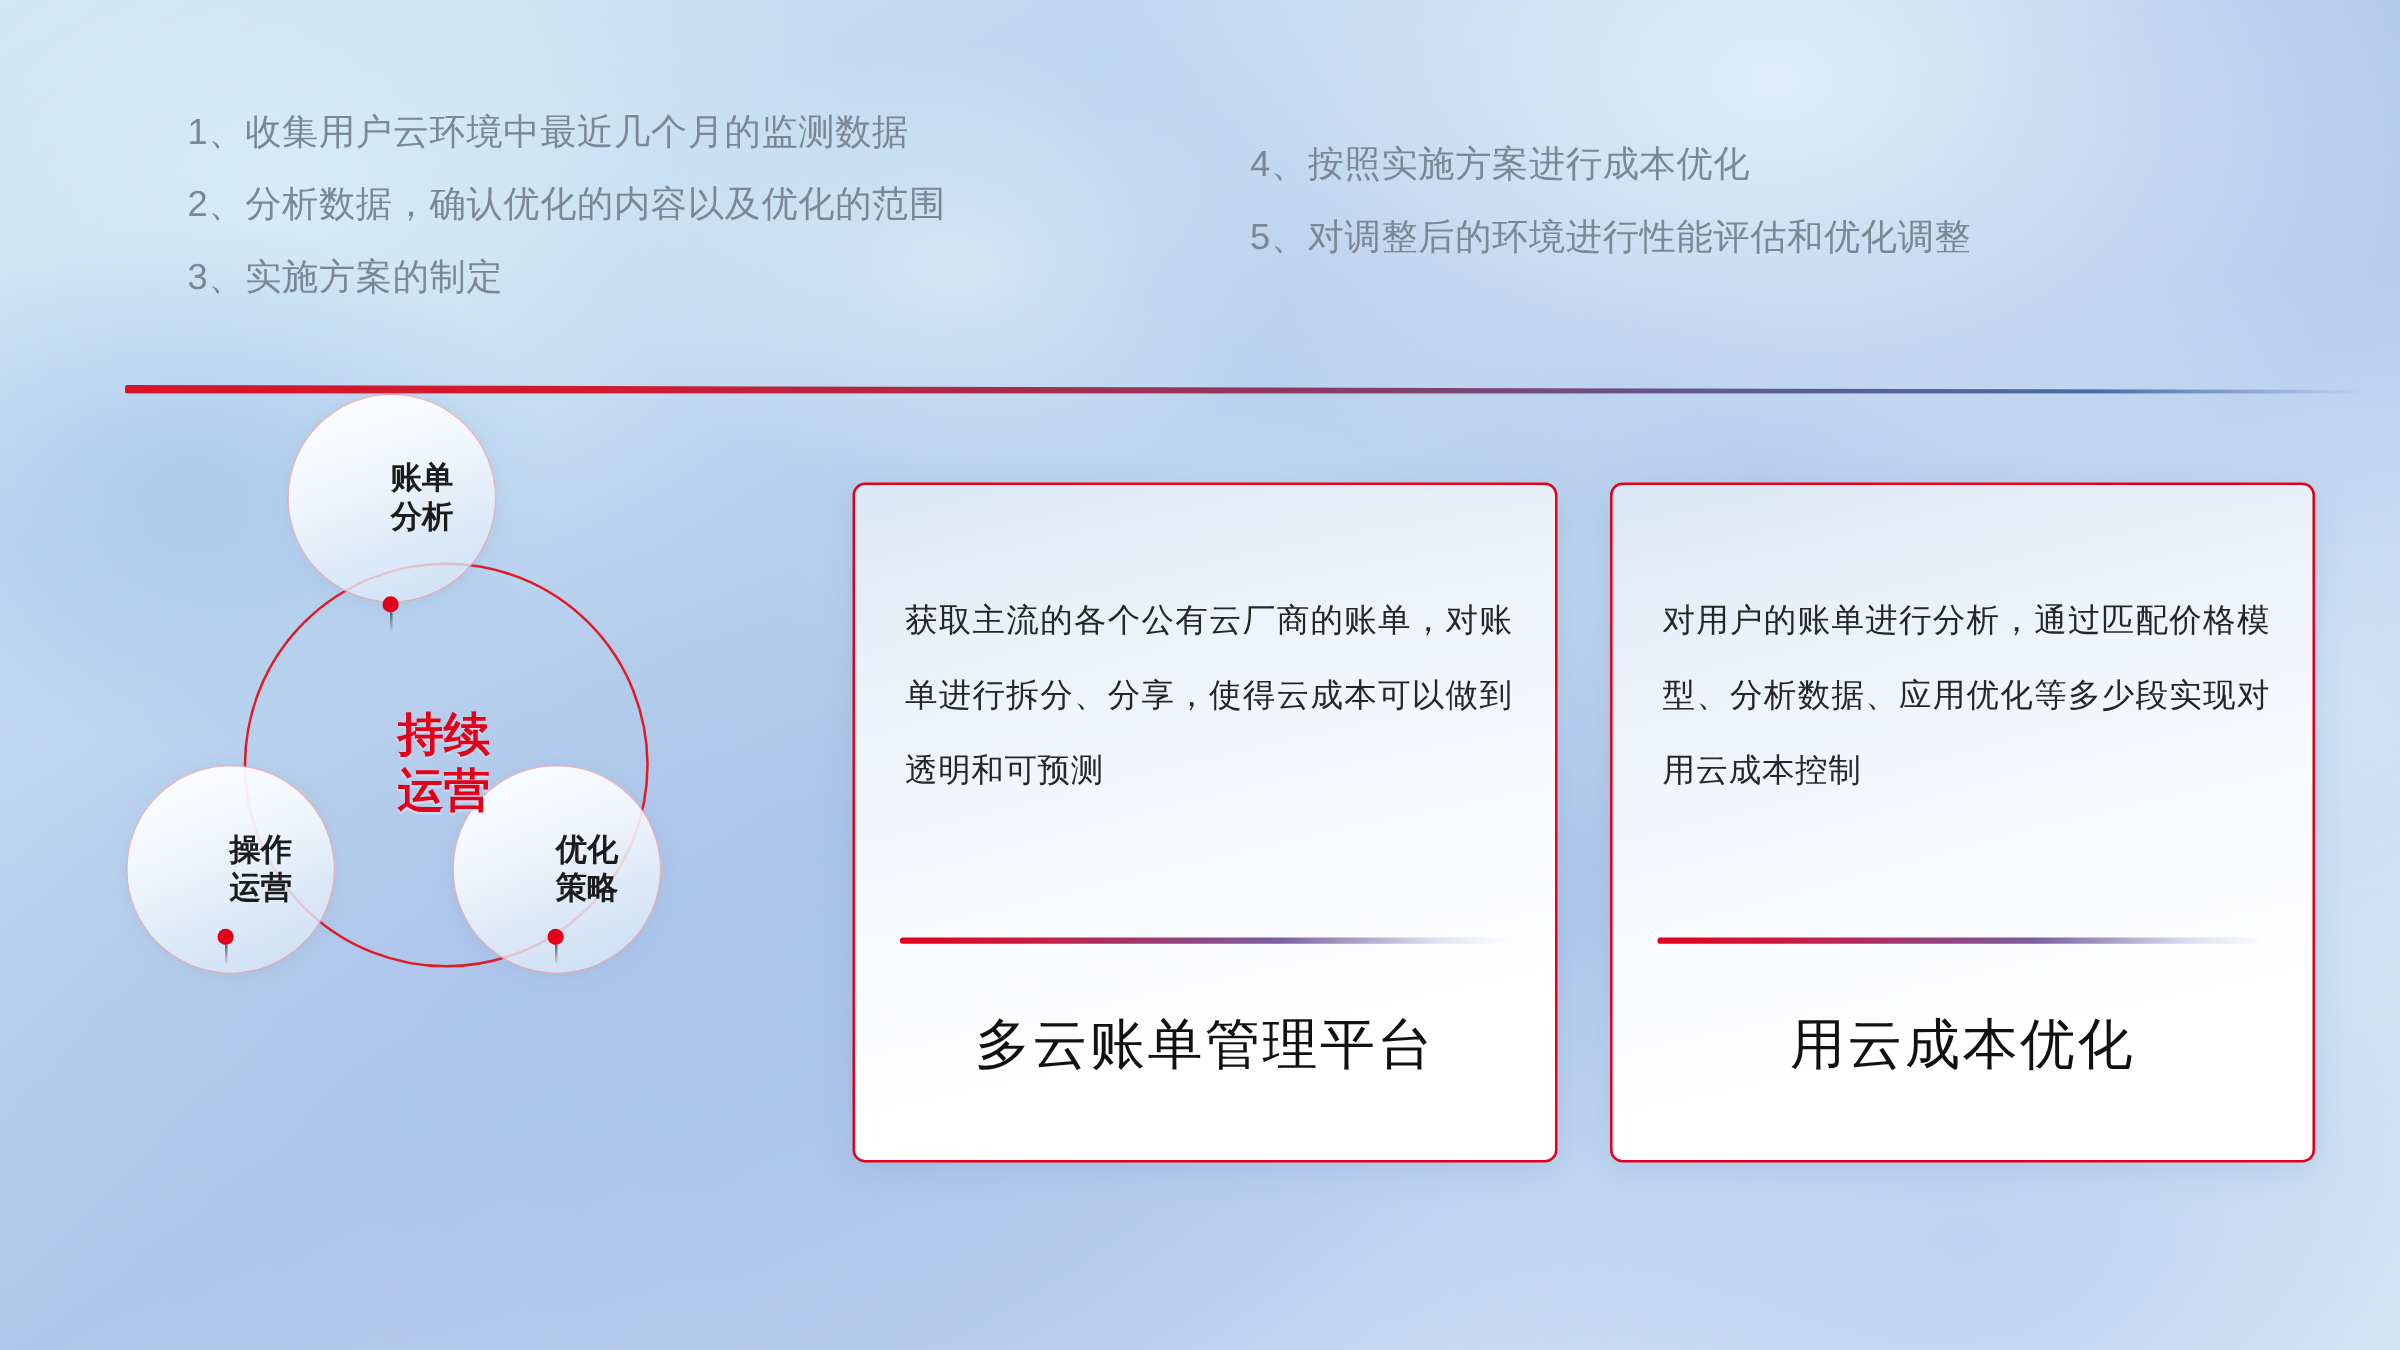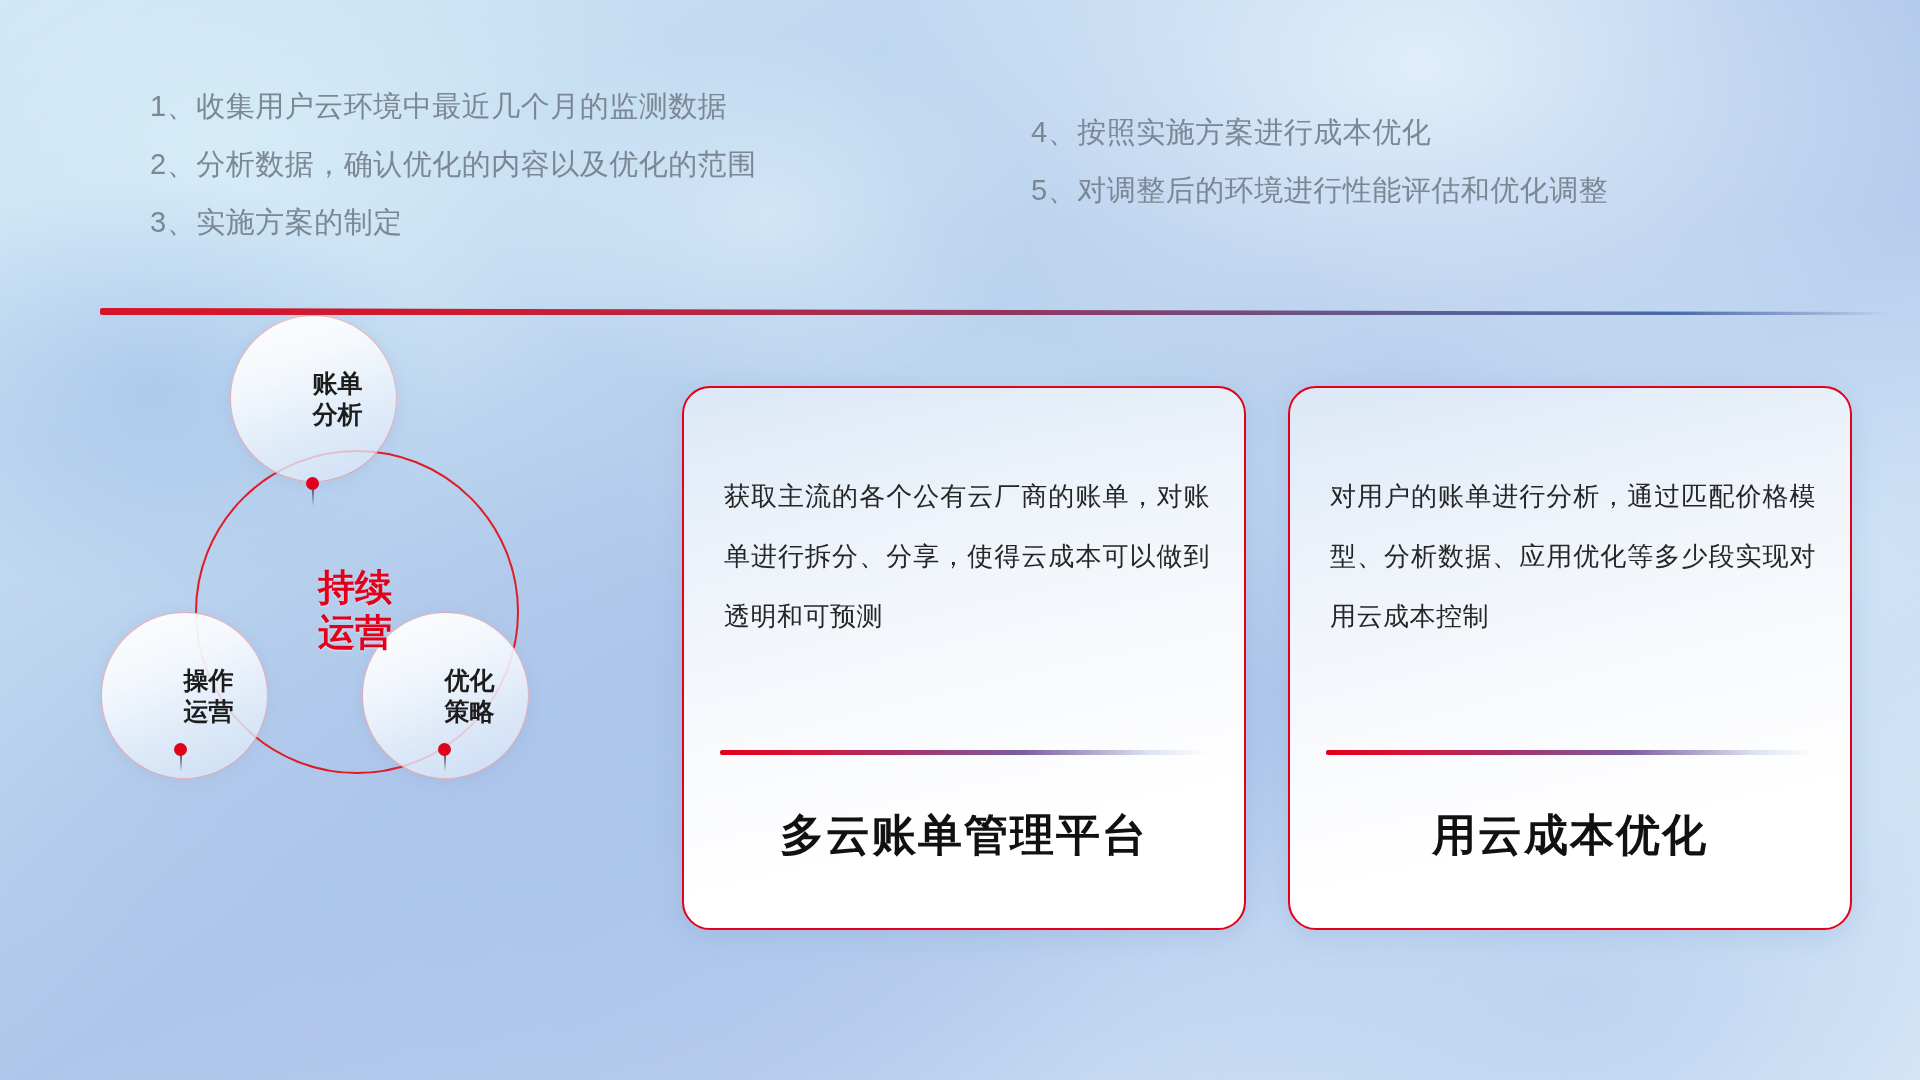--- a/index.html
+++ b/index.html
@@ -23,21 +23,21 @@
     background:
       radial-gradient(ellipse 420px 300px at 8% 36%, rgba(154,186,230,.55), rgba(154,186,230,0) 70%),
       radial-gradient(ellipse 520px 340px at 66% 64%, rgba(163,190,233,.45), rgba(163,190,233,0) 70%),
       radial-gradient(ellipse 380px 260px at 40% 20%, rgba(224,241,250,.6), rgba(224,241,250,0) 70%);
     pointer-events:none;
   }
 
   
   .list{position:absolute;z-index:4;}
   .list.left{left:150px;top:92px;}
-  .list.right{left:1000px;top:118px;margin-left:31px;}
+  .list.right{left:1000px;top:118px;}
   .list-item{
     color:#7b8794;font-size:29px;line-height:1;
     margin-bottom:29px;white-space:nowrap;letter-spacing:.5px;
     font-family:"Liberation Sans","DejaVu Sans",sans-serif;
   }
 
   
   .divider{
     position:absolute;left:100px;top:308px;width:1790px;height:7px;z-index:4;
     background:linear-gradient(90deg,#d7132a 0%, #cf1b2f 22%, #8e3763 52%, #5b5f93 74%, #4a6aa8 88%, rgba(74,106,168,0) 100%);
@@ -75,39 +75,39 @@
   .dot-top{left:226px;top:147px;}
   .dot-left{left:94px;top:413px;}
   .dot-right{left:358px;top:413px;}
   .tick{position:absolute;width:2px;height:16px;background:linear-gradient(180deg,#5b5f72,rgba(91,95,114,0));}
   .tick-top{left:232px;top:160px;}
   .tick-left{left:100px;top:426px;}
   .tick-right{left:364px;top:426px;}
 
   
   .card{
-    position:absolute;z-index:5;border-radius:28px;
+    position:absolute;z-index:5;border-radius:10px;
     border:2px solid #e2001a;overflow:hidden;
     background:linear-gradient(168deg, rgba(223,234,247,.92) 0%, rgba(240,245,251,.95) 28%, rgba(250,251,253,.97) 55%, #ffffff 78%, #ffffff 100%);
     box-shadow:0 6px 26px rgba(110,140,185,.22);
   }
   .card.one{left:682px;top:386px;width:560px;height:540px;}
   .card.two{left:1288px;top:386px;width:560px;height:540px;}
   .card-body{
     position:absolute;left:40px;right:34px;top:78px;
     color:#262626;font-size:26px;line-height:60px;letter-spacing:.5px;
     text-align:justify;text-align-last:left;
   }
   .card-rule{
     position:absolute;left:36px;right:36px;top:362px;height:5px;border-radius:2px;
     background:linear-gradient(90deg,#e2001a 0%, #d1173a 18%, #9b3b74 42%, #7b5fa0 62%, rgba(160,180,215,.35) 88%, rgba(160,180,215,0) 100%);
   }
   .card-title{
     position:absolute;left:0;right:0;top:418px;text-align:center;
-    color:#111;font-size:44px;font-weight:bold;letter-spacing:2px;
+    color:#111;font-size:44px;font-weight:normal;letter-spacing:2px;
   }
 </style>
 </head>
 <body>
 
 <div id="slide">
 
   <div class="list left">
     <div class="list-item">1、收集用户云环境中最近几个月的监测数据</div>
     <div class="list-item">2、分析数据，确认优化的内容以及优化的范围</div>

